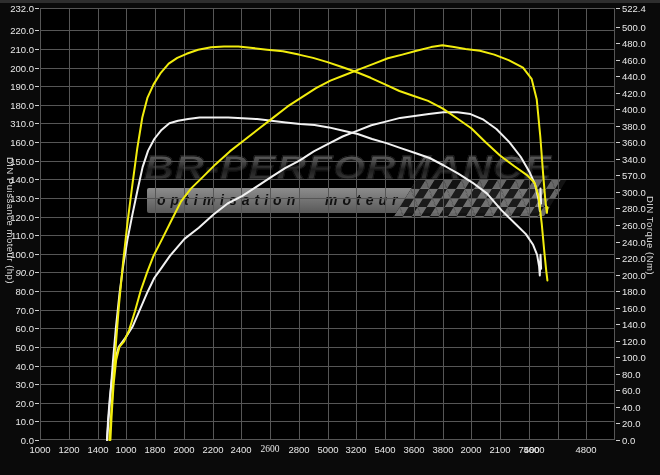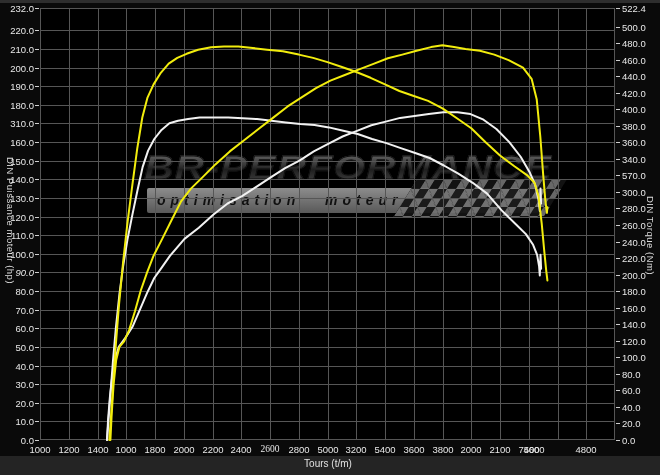--- a/index.html
+++ b/index.html
@@ -236,16 +236,13 @@
       <div class="tick" style="left: 616px; top: 390px;"></div>
       <div class="yr" style="top: 402px;">40.0</div>
       <div class="tick" style="left: 616px; top: 407px;"></div>
       <div class="yr" style="top: 418px;">20.0</div>
       <div class="tick" style="left: 616px; top: 423px;"></div>
       <div class="yr" style="top: 435px;">0.0</div>
       <div class="tick" style="left: 616px; top: 440px;"></div>
     </div>
 
   <div id="top-strip"></div>
-  <div id="bottom-strip">
-    <div id="x-title">Tours (t/m)</div>
-  </div>
 </div>
 
 </body></html>

